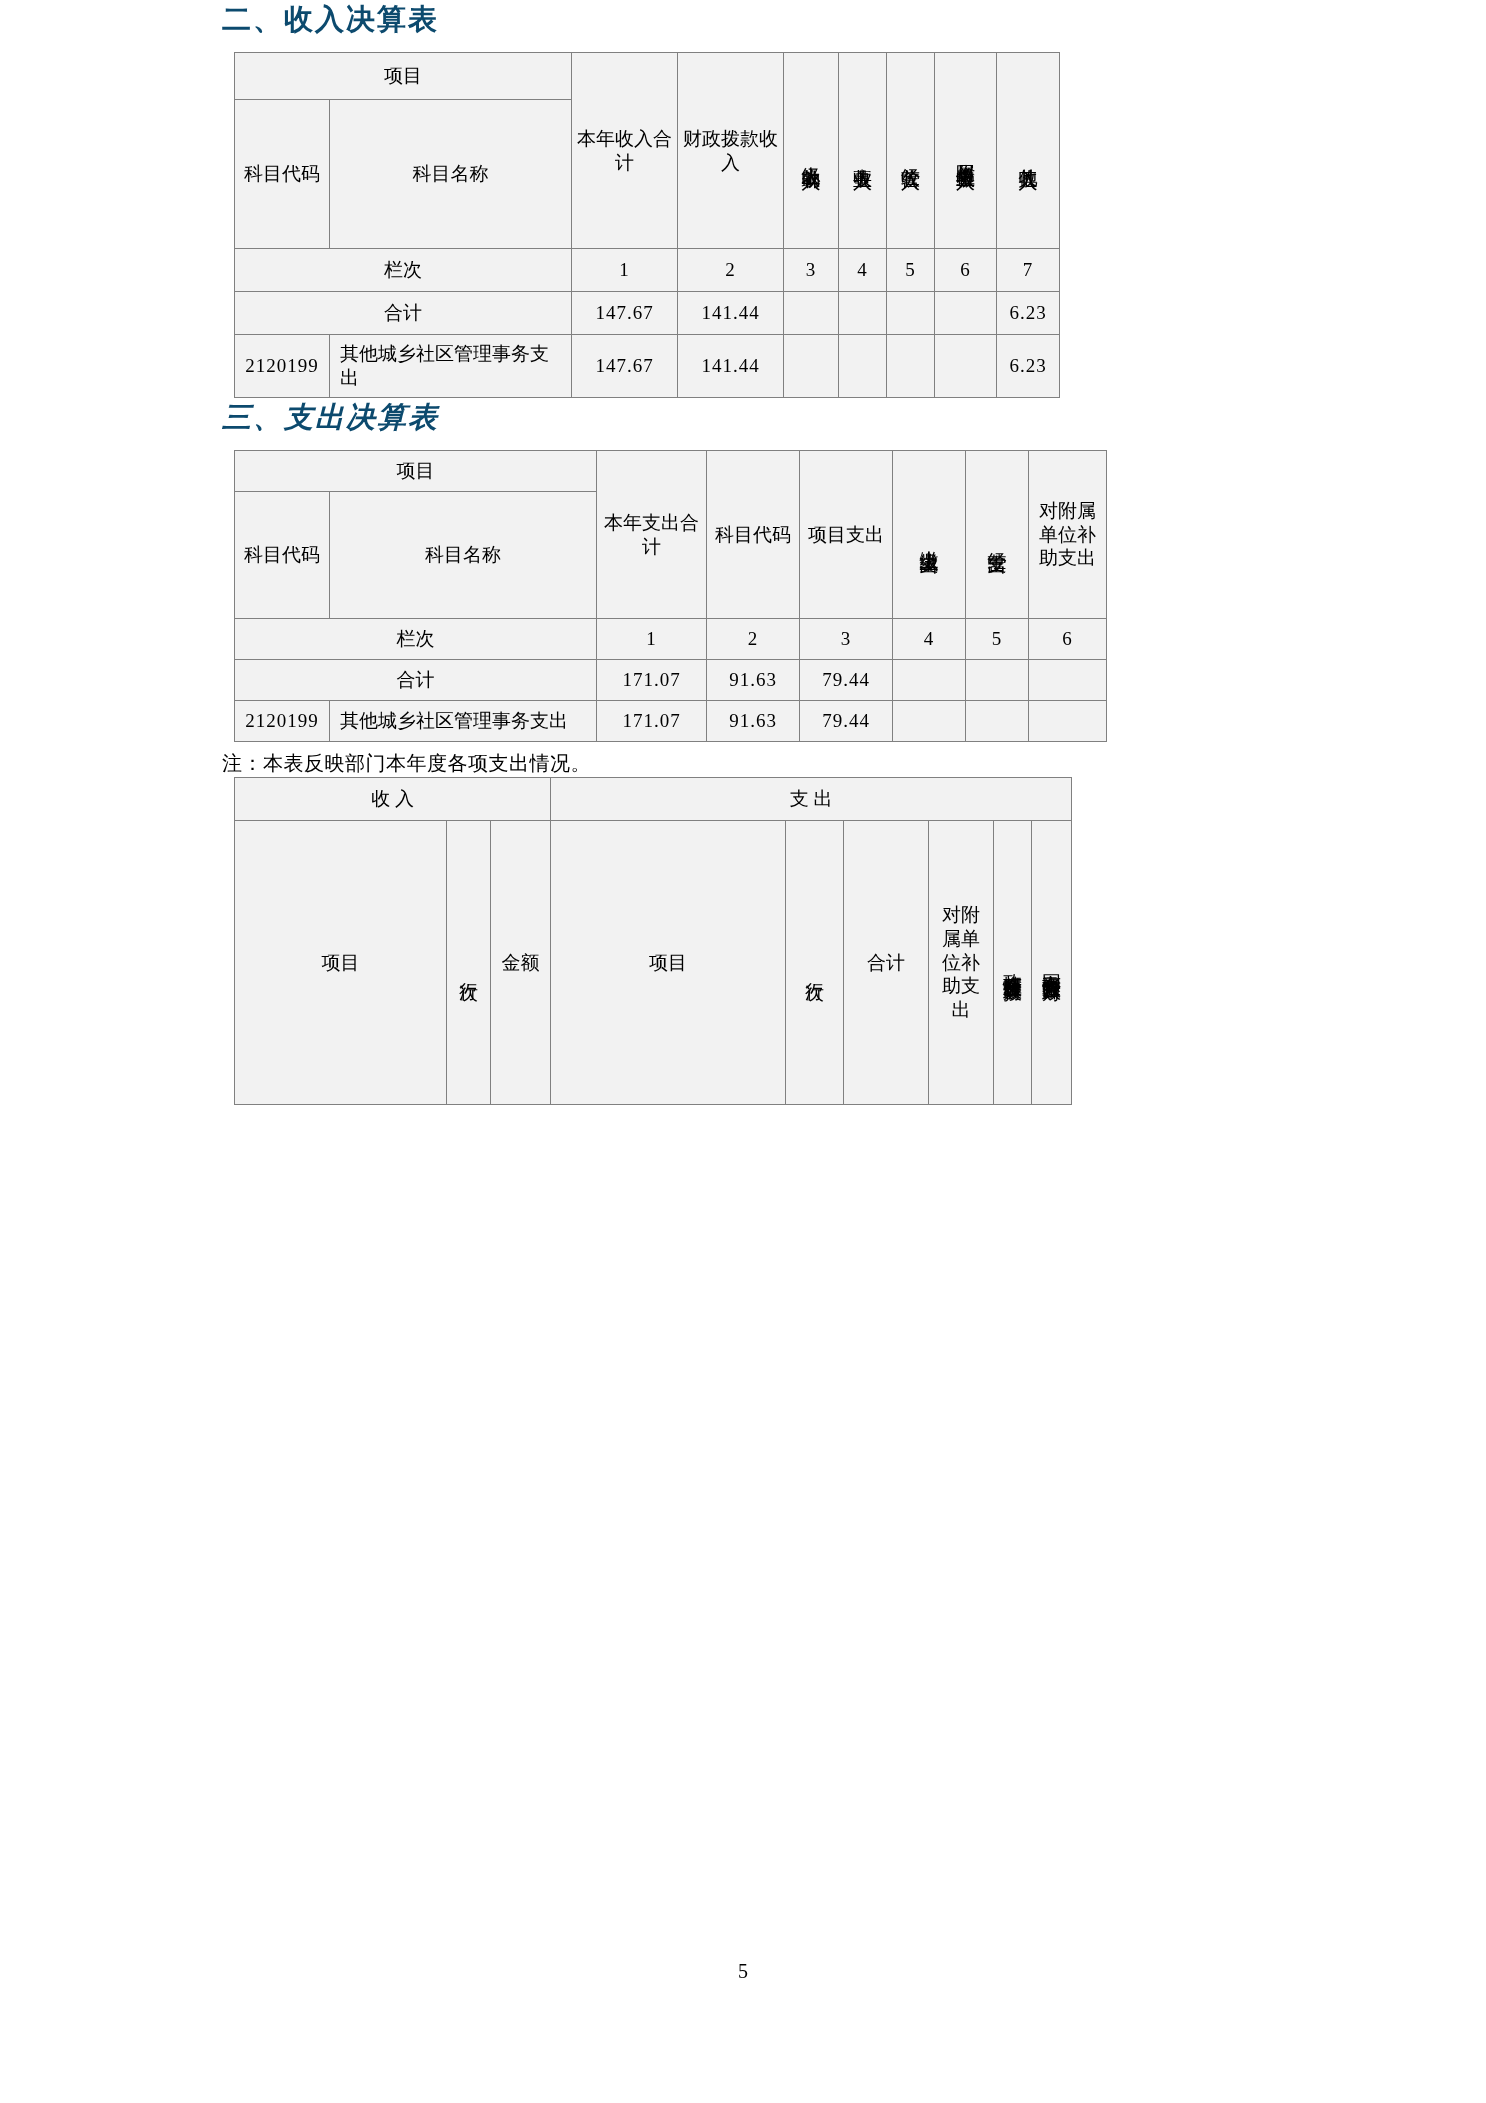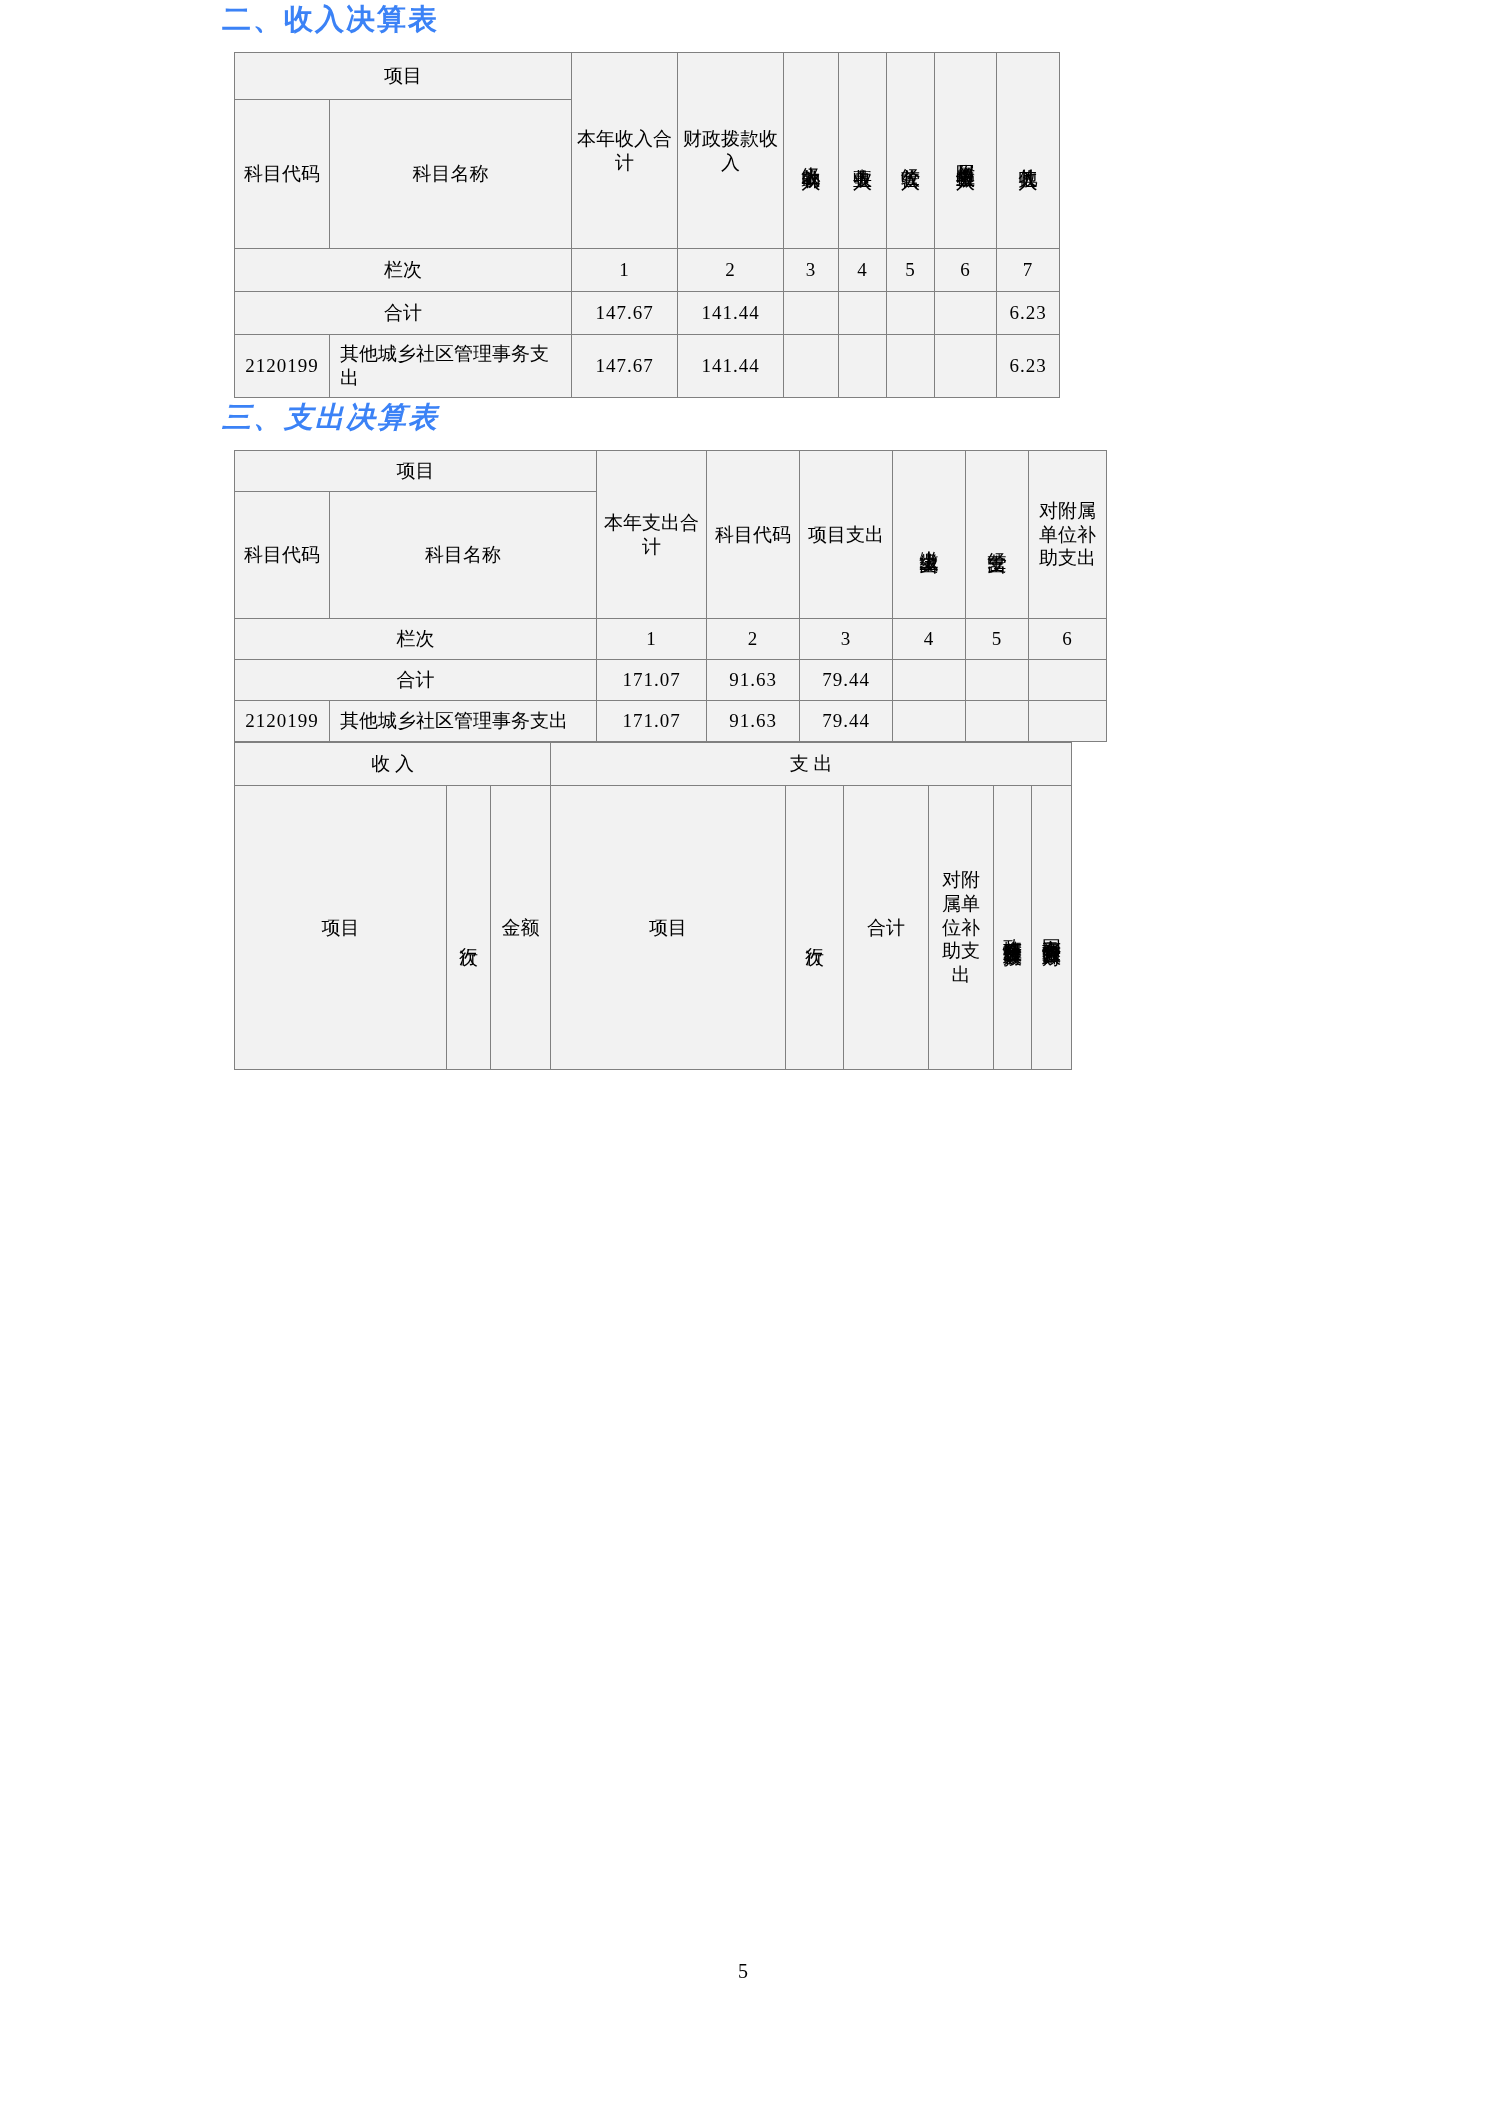--- a/index.html
+++ b/index.html
@@ -28,21 +28,21 @@
     width: 1080px;
   }
 
   h2.section-title {
     font-family: "DejaVu Sans", sans-serif;
     font-weight: bold;
     font-size: 29px;
     letter-spacing: 2px;
     margin: 0 0 12px 0;
     padding: 0;
-    color: #3b82f6;
+    color: #0c4a6e;
   }
 
   .sec-2-title { margin-top: 196px; margin-left: 8px; }
   .sec-3-title { margin-top: 96px; margin-left: 8px; font-style: italic; }
   .sec-4-title { margin-top: 96px; margin-left: 8px; }
 
   table.doc {
     border-collapse: collapse;
     table-layout: fixed;
     font-size: 19px;
@@ -214,20 +214,21 @@
             <td class="num">171.07</td>
             <td class="num">91.63</td>
             <td class="num">79.44</td>
             <td class="num"></td>
             <td class="num"></td>
             <td class="num"></td>
           </tr>
         </tbody>
       </table>
     </div>
+    <p class="note">注：本表反映部门本年度各项支出情况。</p>
 
 
     <div class="tbl-wrap">
       <table class="doc t3">
         <colgroup>
           <col style="width:212px">
           <col style="width:44px">
           <col style="width:60px">
           <col style="width:235px">
           <col style="width:58px">

